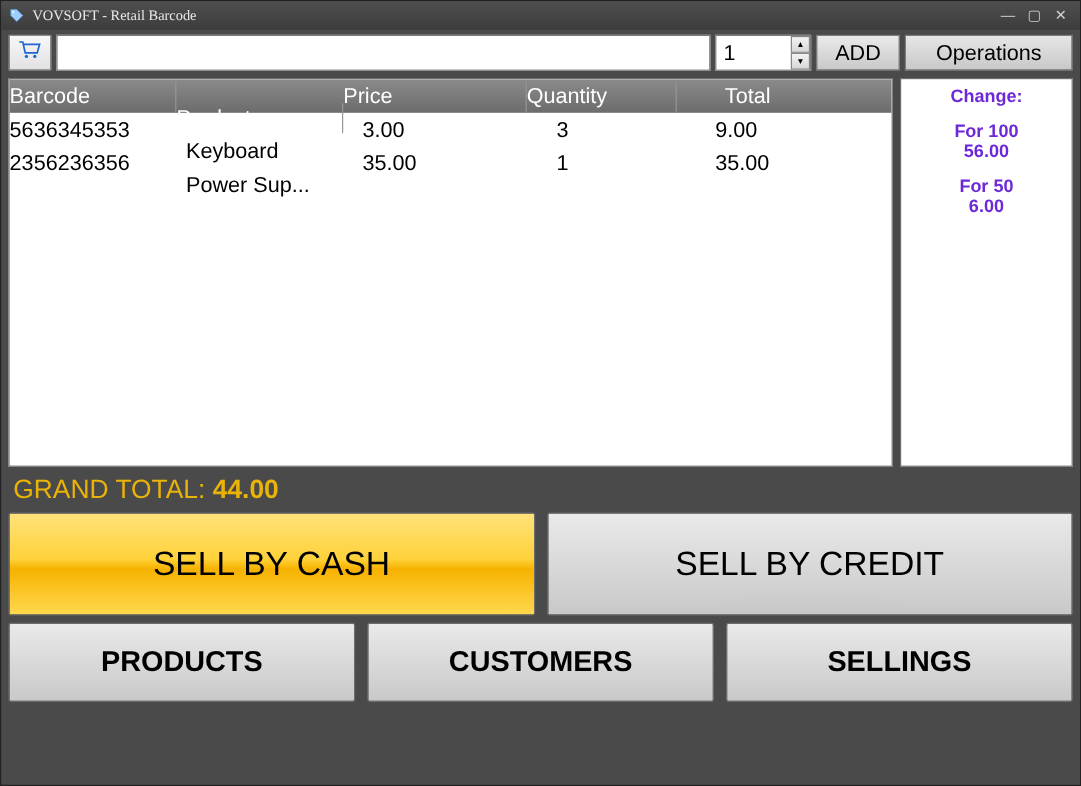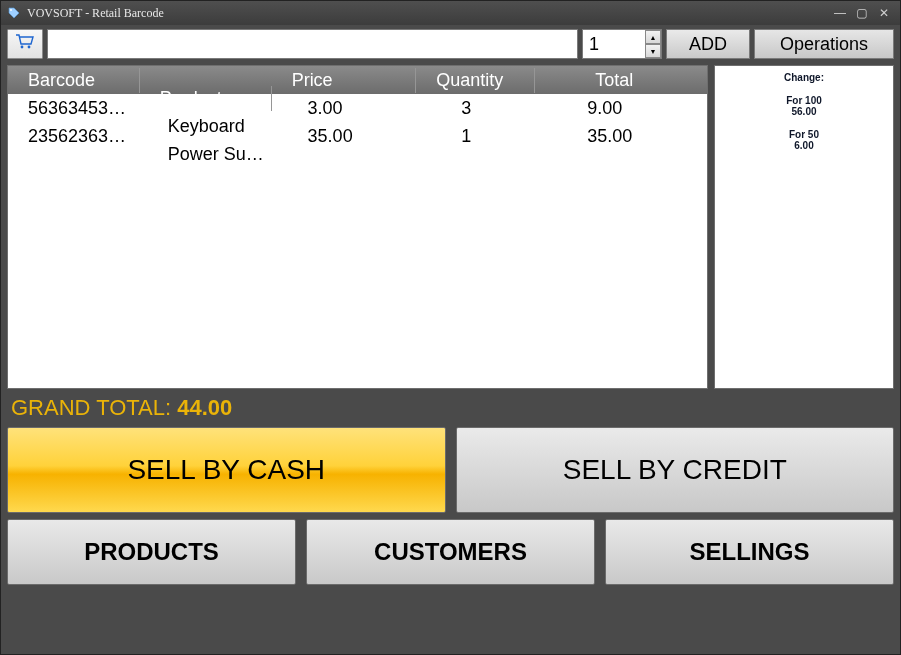--- a/index.html
+++ b/index.html
@@ -60,52 +60,52 @@
     background: linear-gradient(#f3f3f3, #d8d8d8);
     border: 1px solid #888; cursor: pointer; padding:0;
   }
   .btn {
     background: linear-gradient(#eaeaea, #c9c9c9);
     border: 1px solid #7a7a7a;
     font-size: 18px;
     padding: 2px 12px;
     cursor: pointer;
   }
-  .btn.add { width: 84px; }
+  .btn.add { width: 70px; }
   .btn.ops { width: 140px; margin-left: auto; background: linear-gradient(#e6e6e6, #c8c8c8); }
 
   
   .middle { display: flex; gap: 6px; align-items: stretch; height: 324px; }
   .table-panel {
     flex: 1;
     background: #fff;
     border: 1px solid #6e6e6e;
     display: flex; flex-direction: column;
     overflow: hidden;
   }
   .thead { display: flex; background: linear-gradient(#8a8a8a, #6c6c6c); color: #fff; font-size: 18px; height: 28px; align-items: center; }
-  .th, .td { padding: 2px 20px; overflow: hidden; white-space: nowrap; text-overflow: ellipsis; }
+  .th, .td { padding: 2px 0; overflow: hidden; white-space: nowrap; text-overflow: ellipsis; }
   .col-barcode  { width: 20%; }
   .col-product  { width: 20%; margin-top: 36px; }
   .col-price    { width: 22%; }
   .col-qty      { width: 18%; }
   .col-total    { width: 20%; }
   .th { border-right: 1px solid #969696; }
   .th:last-child { border-right: none; margin-left: 40px; }
   .tbody { flex: 1; overflow: hidden; }
   .tr { display: flex; font-size: 18px; color: #000; height: 28px; align-items: center; }
   .tr .td { border: none; }
 
   .change-panel {
-    width: 180px;
+    width: 144px;
     background: #fff;
     border: 1px solid #6e6e6e;
-    color: #0f172a;
+    color: #6d28d9;
     text-align: center;
-    font-size: 10px;
+    font-size: 15px;
     font-weight: bold;
     padding: 6px 4px;
   }
   .change-panel .block { margin-bottom: 12px; }
   .change-panel .label { display:block; }
 
   
   .grand { color: #eab308; font-size: 22px; padding: 0 4px; }
   .grand .val { font-weight: bold; }
 

